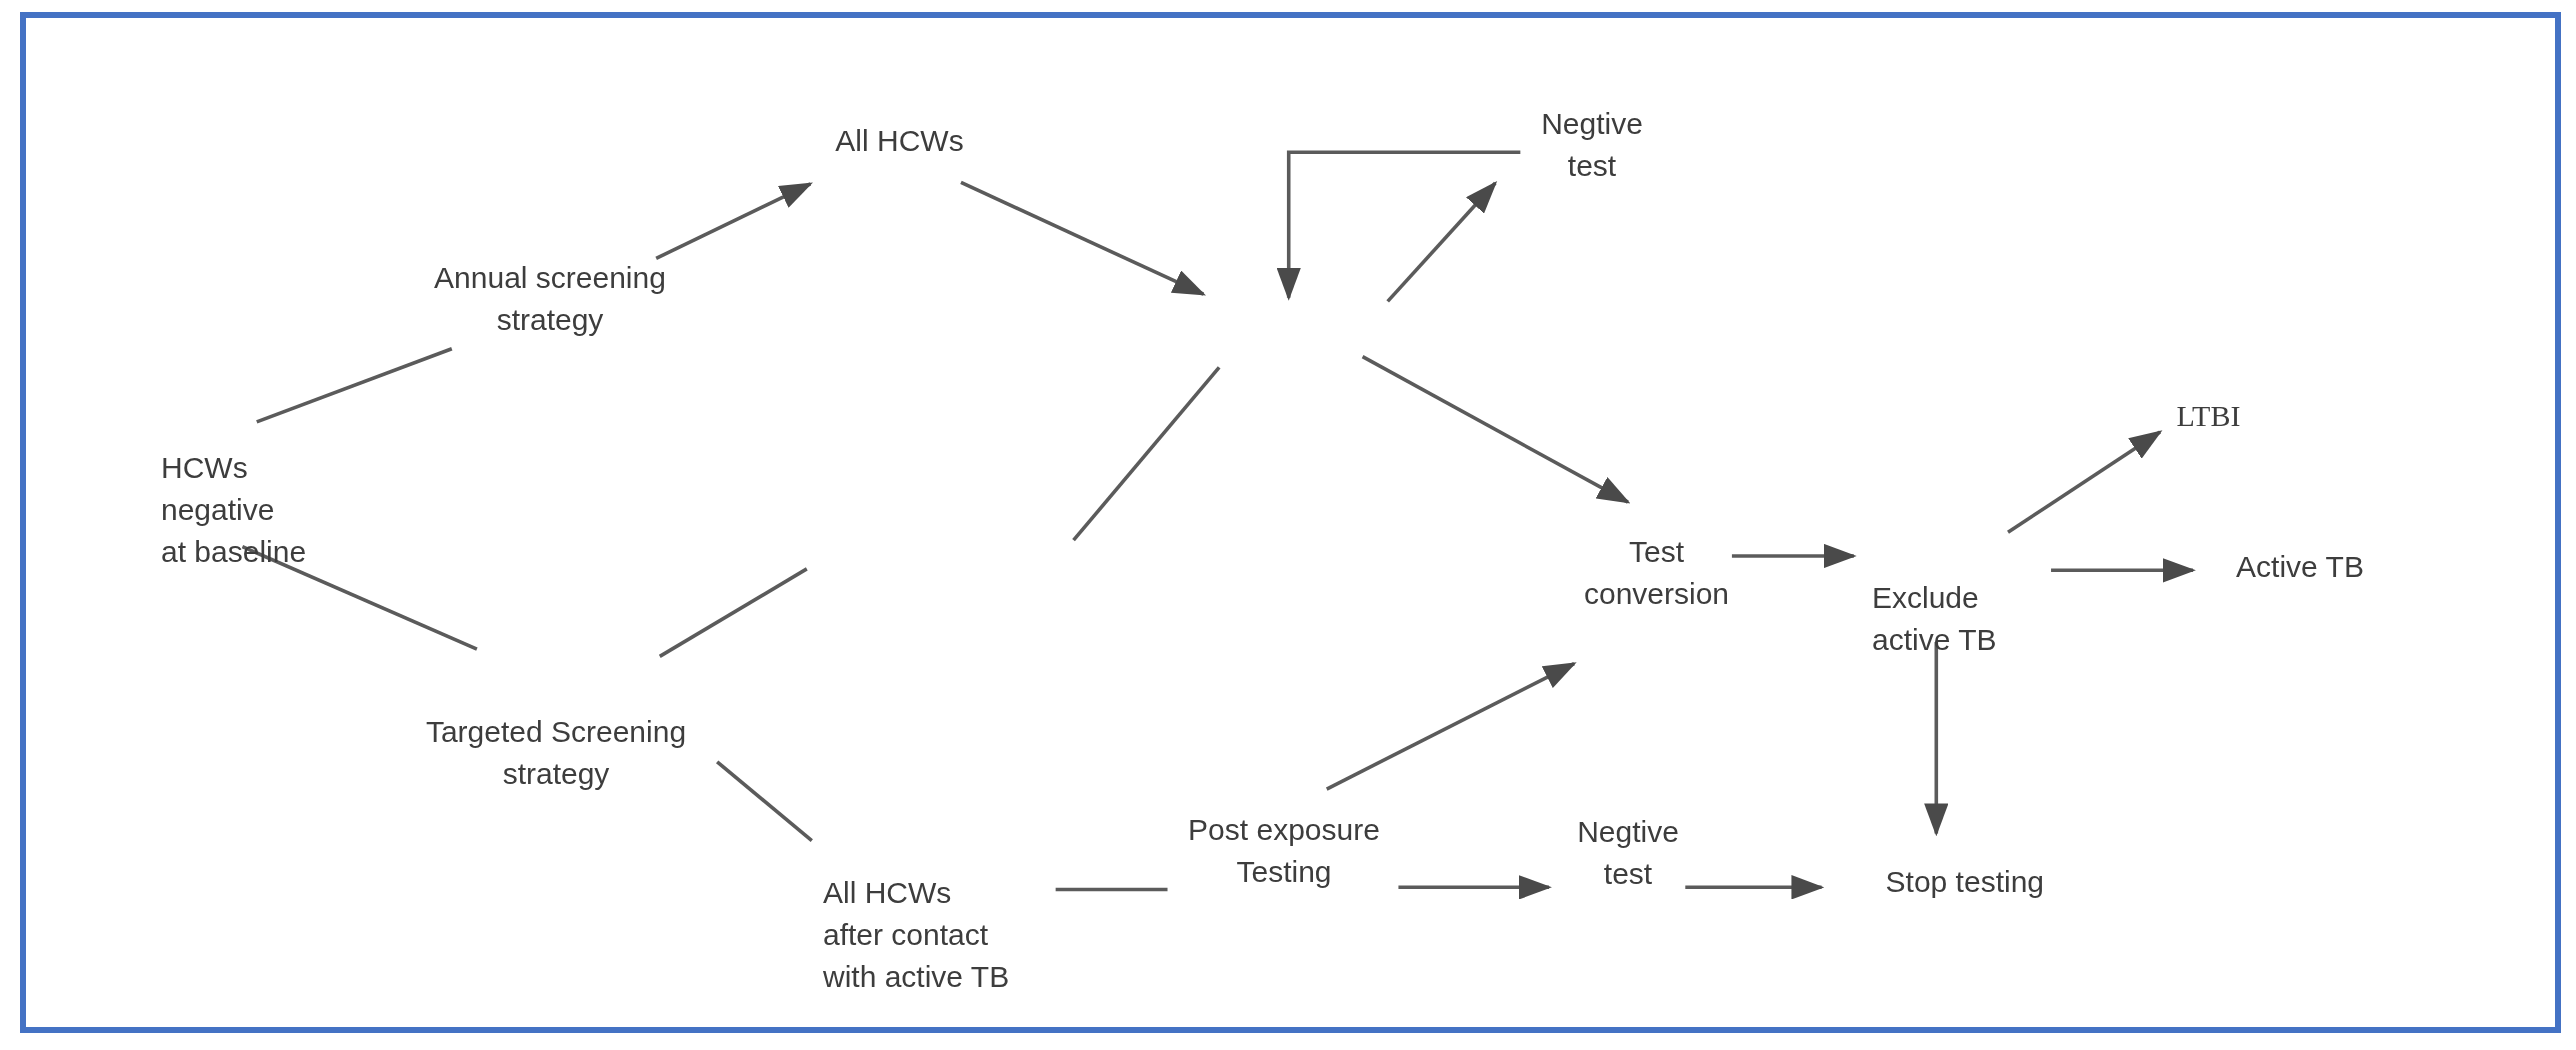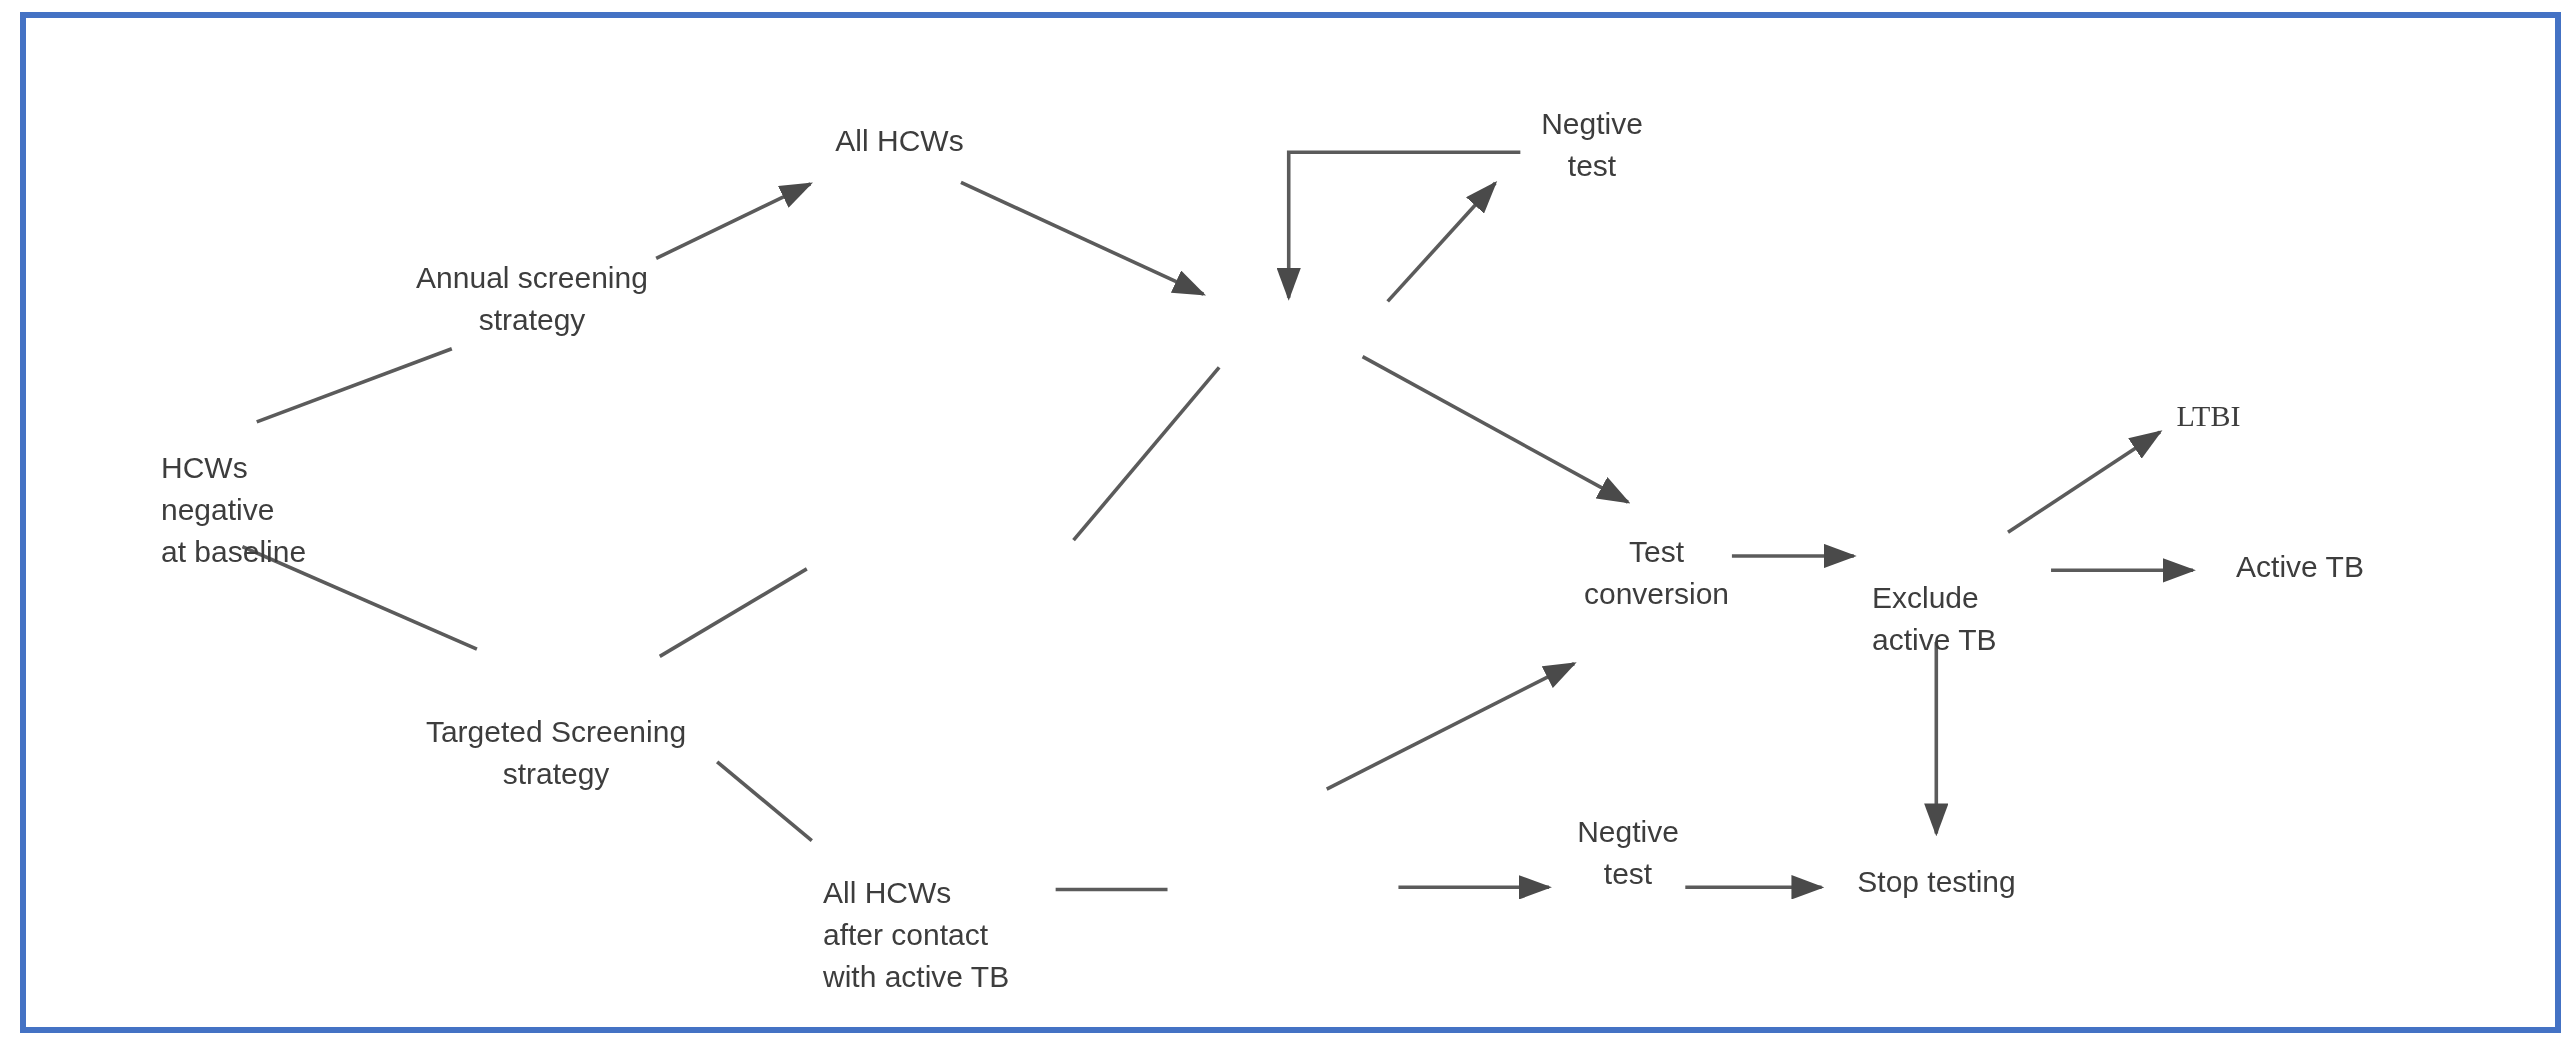--- a/index.html
+++ b/index.html
@@ -70,47 +70,49 @@
     <line x1="2415" y1="775" x2="2585" y2="775" marker-end="url(#arw)"></line>
     <line x1="2800" y1="742" x2="3012" y2="602" marker-end="url(#arw)"></line>
     <line x1="2860" y1="795" x2="3058" y2="795" marker-end="url(#arw)"></line>
     <line x1="2700" y1="895" x2="2700" y2="1162" marker-end="url(#arw)"></line>
   </svg>
 
   <div class="node align-left" style="left:161px;  top:399px;  width:201px;">HCWs
 negative
 at baseline</div>
 
-  <div class="node align-center" style="left:374px;  top:257px;  width:316px;">Annual screening
+  <div class="node align-center" style="left:392px;  top:257px;  width:316px;">Annual screening
 strategy</div>
 
   <div class="node align-center" style="left:792px; top:120px;  width:215px;">All HCWs</div>
 
 
   <div class="node align-center" style="left:1499px; top:103px;  width:186px;">Negtive
 test</div>
 
 
   <div class="node align-center" style="left:391px;  top:675px;  width:330px;margin-top:36px;">Targeted Screening
 strategy</div>
 
   <div class="node align-left" style="left:823px; top:824px; width:237px;">All HCWs
 after contact
 with active TB</div>
 
+  <div class="node align-center" style="left:1162px; top:809px; width:244px;">Post exposure
+Testing</div>
 
   <div class="node align-center" style="left:1535px; top:811px; width:186px;">Negtive
 test</div>
 
   <div class="node align-center" style="left:1549px; top:531px;  width:215px;">Test
 conversion</div>
 
   <div class="node align-left" style="left:1872px; top:529px;  width:201px;">Exclude
 active TB</div>
 
   <div class="node align-center" style="left:2137px; top:395px;  width:143px;font-family:Liberation Serif, serif;">LTBI</div>
 
   <div class="node align-center" style="left:2207px; top:546px;  width:186px;">Active TB</div>
 
-  <div class="node align-center" style="left:1829px; top:861px; width:215px;">Stop testing</div>
+  <div class="node align-center" style="left:1829px; top:861px; width:215px;text-align:right;">Stop testing</div>
 
 </div>
 
 
 </body></html>

